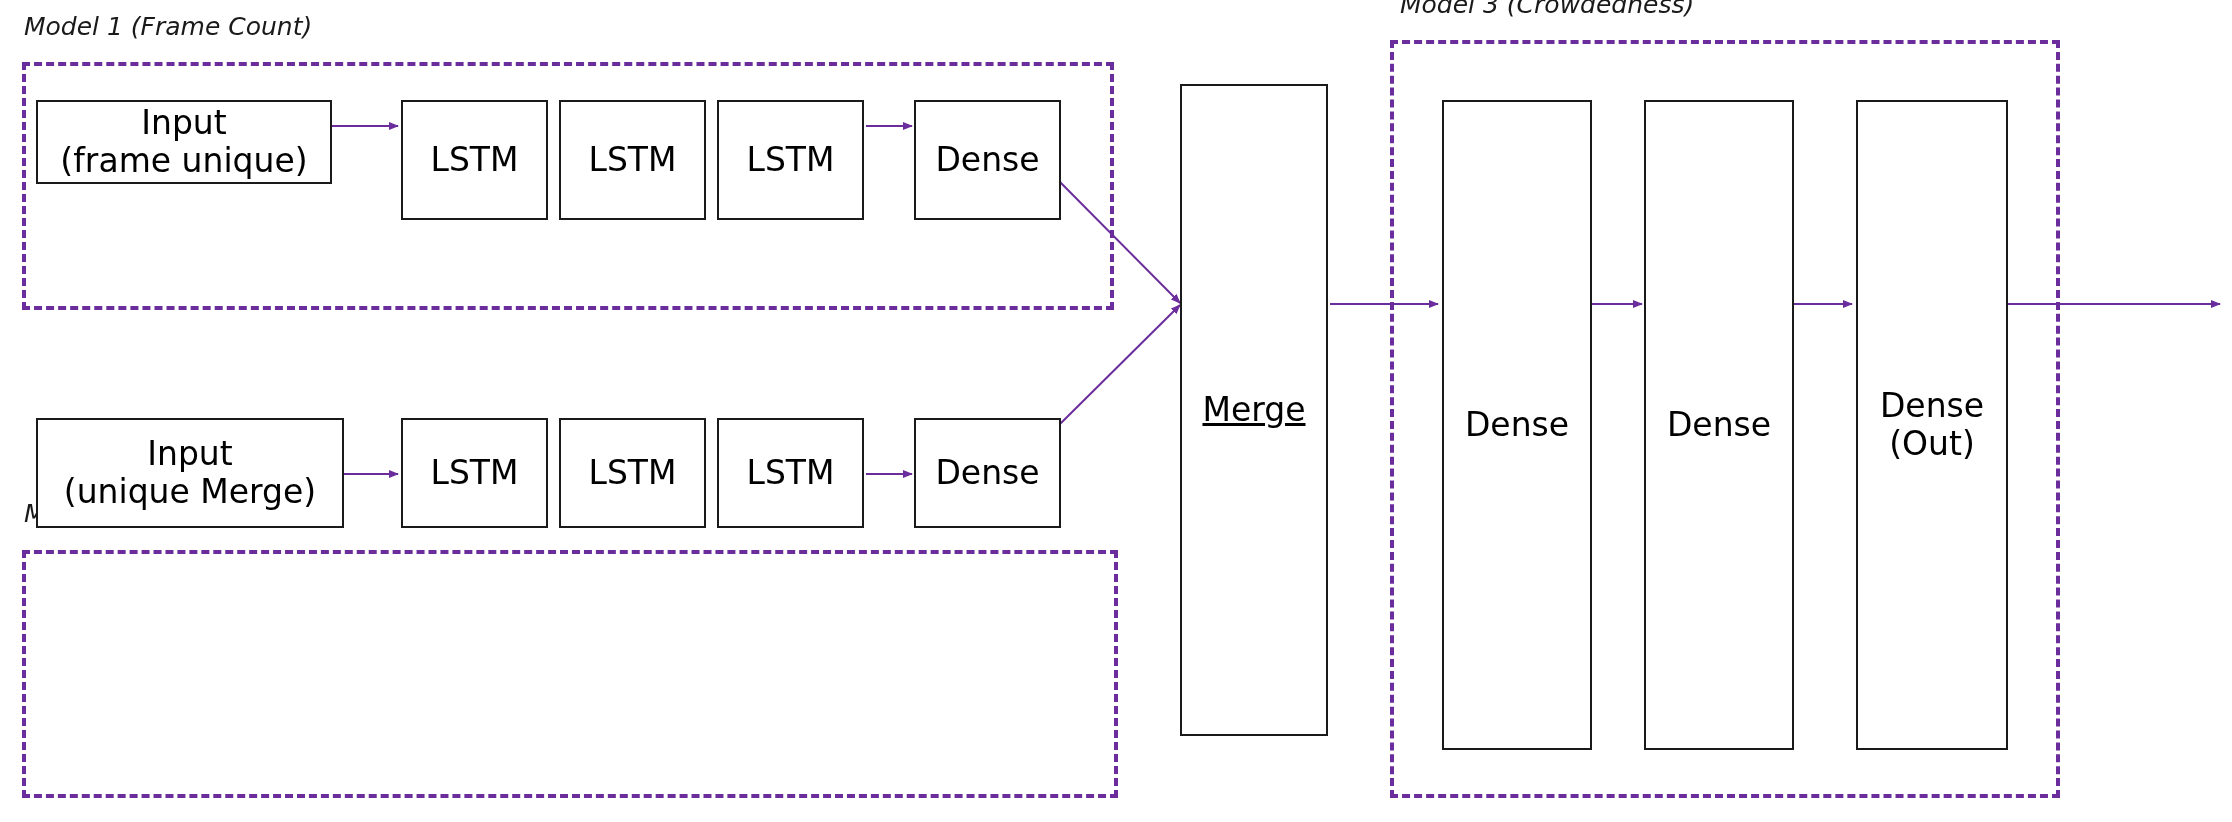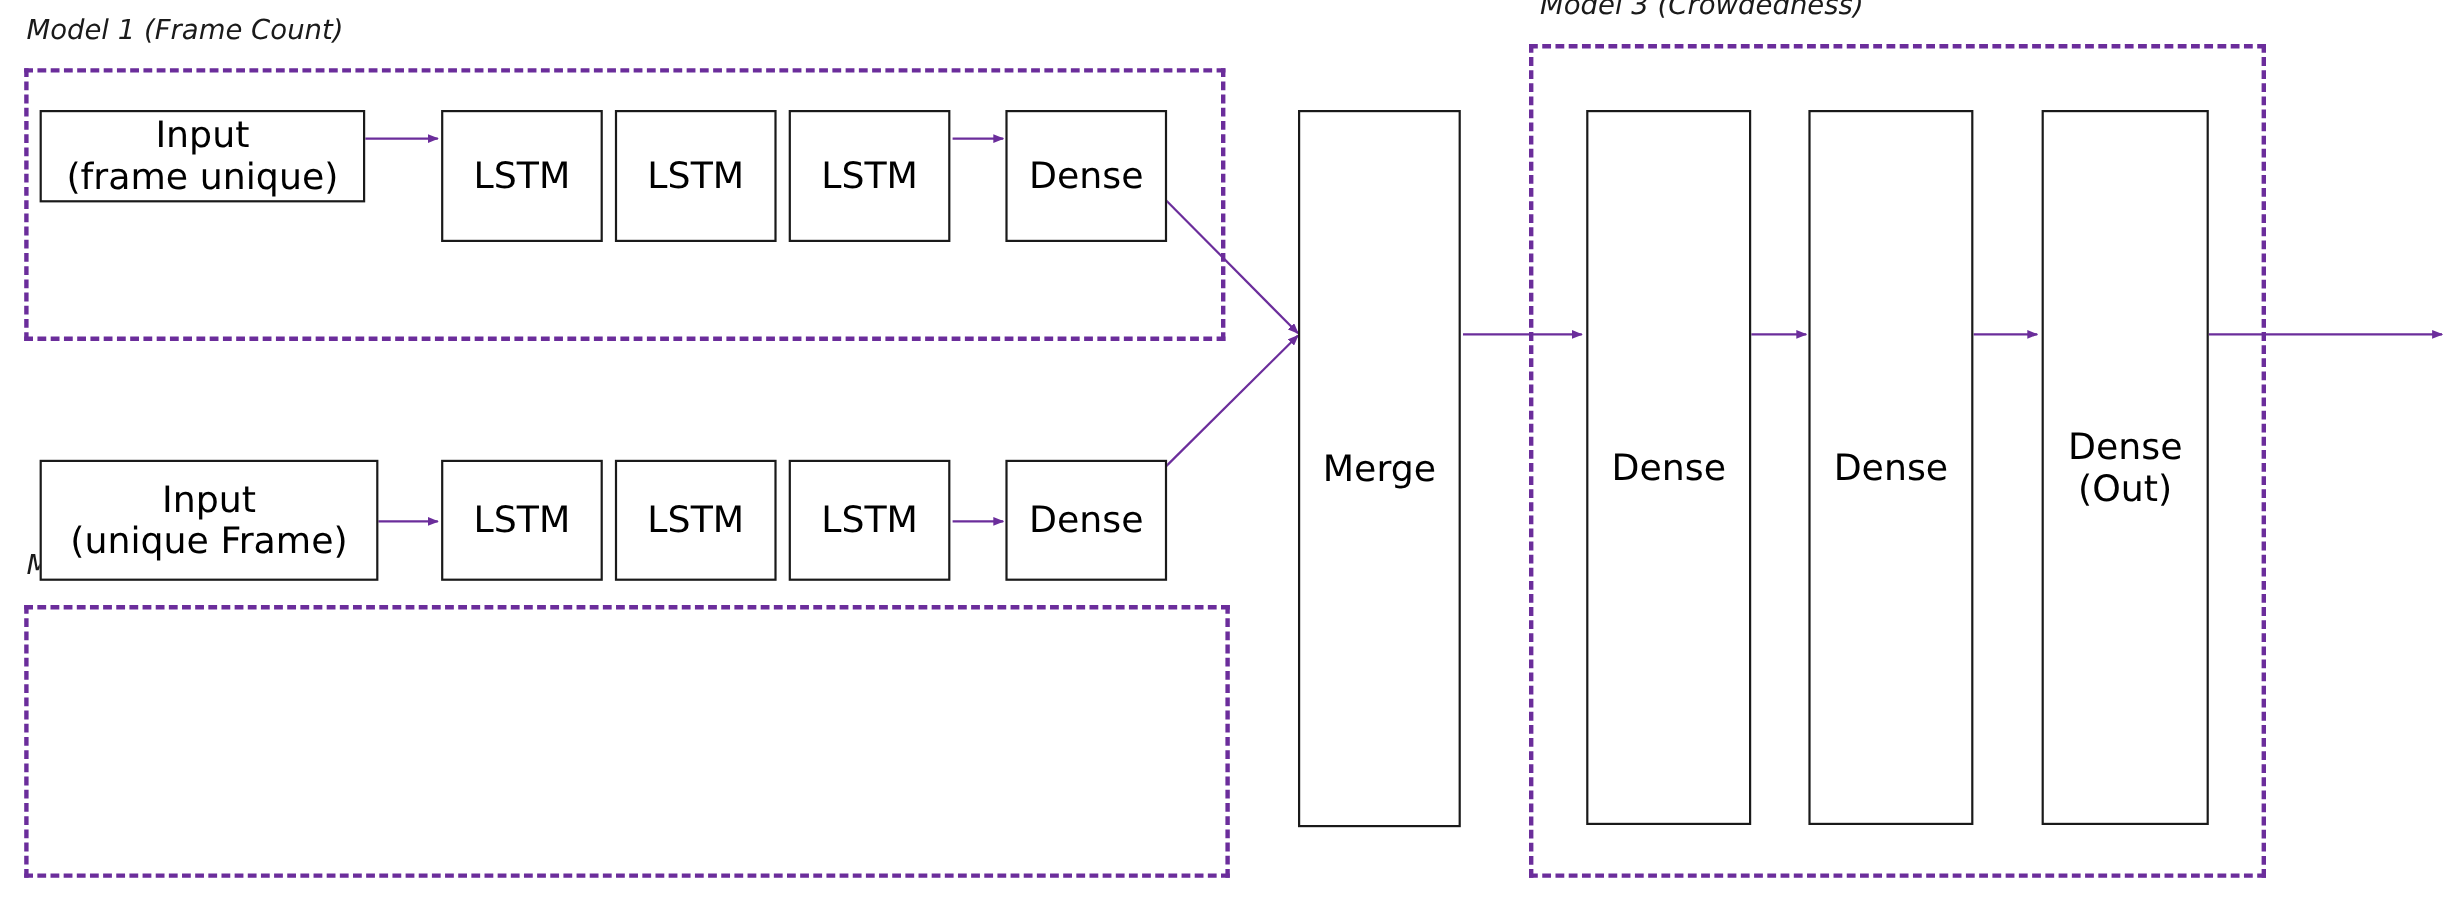--- a/index.html
+++ b/index.html
@@ -110,37 +110,37 @@
   <div class="node" style="left:717px; top:100px; width:147px; height:120px;">
     <span>LSTM</span>
   </div>
   <div class="node" style="left:914px; top:100px; width:147px; height:120px;">
     <span>Dense</span>
   </div>
 
   <div class="node" style="left:36px; top:418px; width:308px; height:110px;">
     <div>
       <span>Input</span><br>
-      <span>(unique Frame)</span>
+      <span>(unique Merge)</span>
     </div>
   </div>
   <div class="node" style="left:401px; top:418px; width:147px; height:110px;">
     <span>LSTM</span>
   </div>
   <div class="node" style="left:559px; top:418px; width:147px; height:110px;">
     <span>LSTM</span>
   </div>
   <div class="node" style="left:717px; top:418px; width:147px; height:110px;">
     <span>LSTM</span>
   </div>
   <div class="node" style="left:914px; top:418px; width:147px; height:110px;">
     <span>Dense</span>
   </div>
 
-  <div class="node" style="left:1180px; top:100px; width:148px; height:652px;">
+  <div class="node" style="left:1180px; top:84px; width:148px; height:652px;text-decoration:underline;">
     <span>Merge</span>
   </div>
 
   <div class="node" style="left:1442px; top:100px; width:150px; height:650px;">
     <span>Dense</span>
   </div>
   <div class="node" style="left:1644px; top:100px; width:150px; height:650px;">
     <span>Dense</span>
   </div>
   <div class="node" style="left:1856px; top:100px; width:152px; height:650px;">

